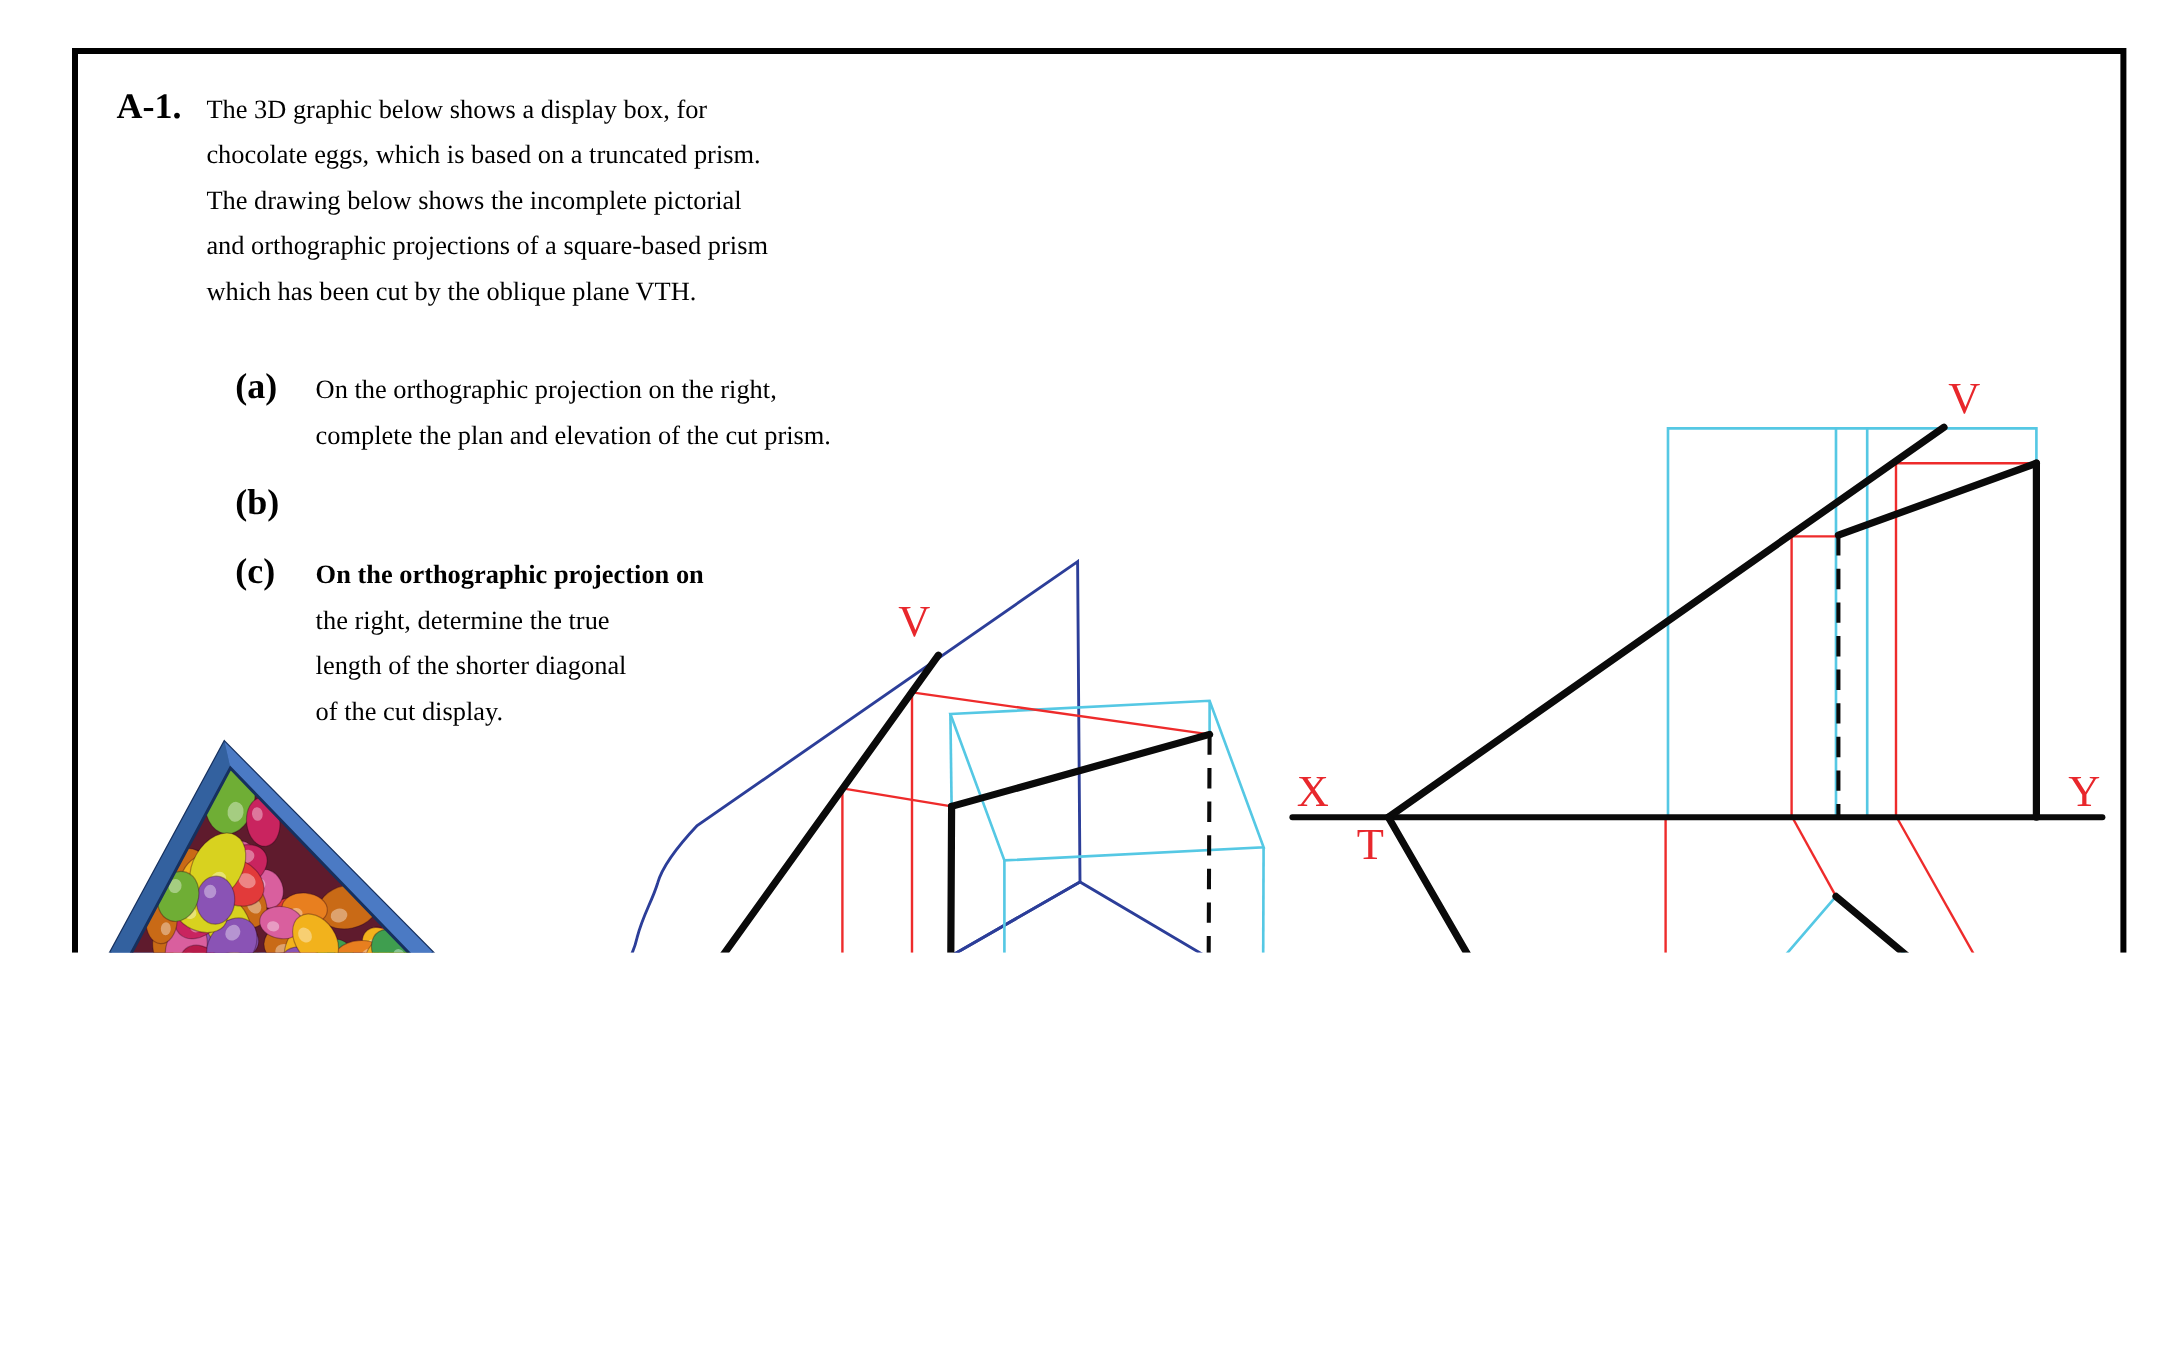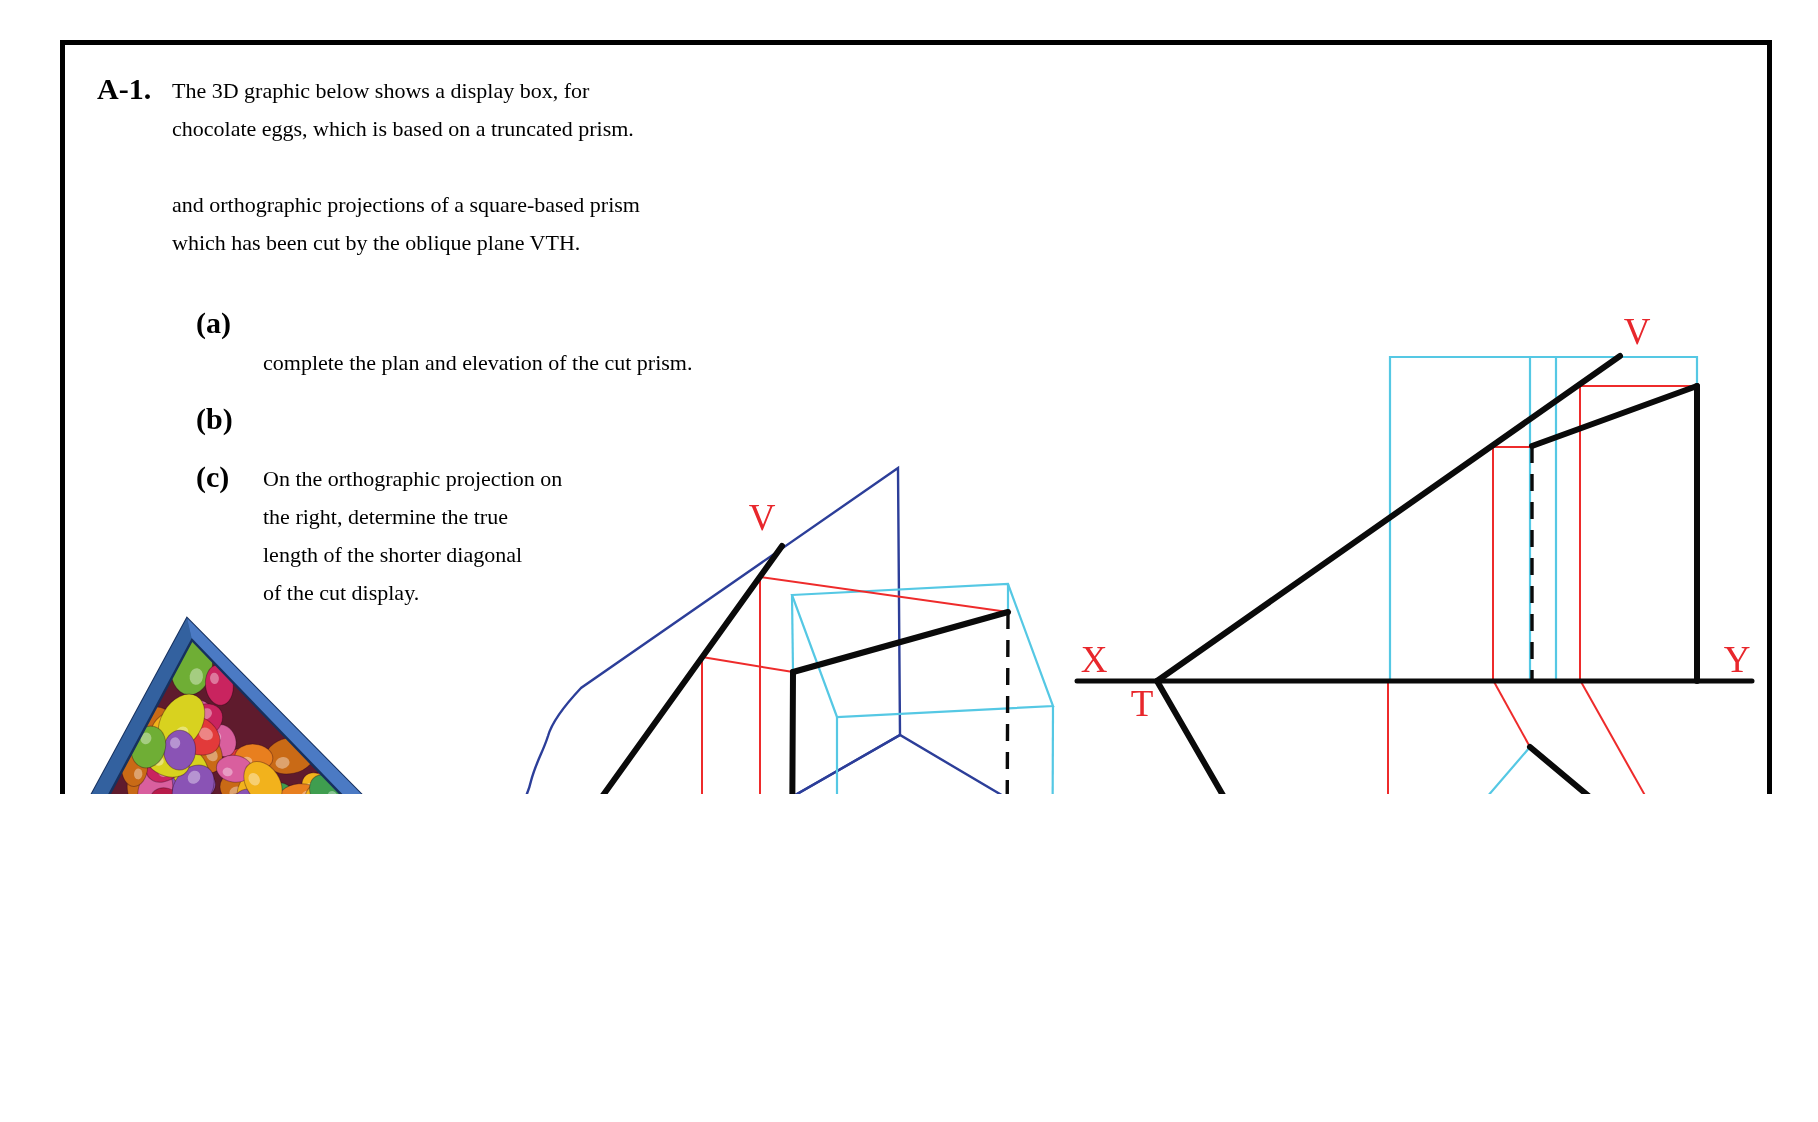--- a/index.html
+++ b/index.html
@@ -14,30 +14,32 @@
 </style>
 </head>
 <body>
 
 <div class="page">
   <div class="frame"></div>
 
   <div class="plabel" style="left:97px;top:72px;">A-1.</div>
   <div class="tline" style="left:172px;top:72px;">The 3D graphic below shows a display box, for</div>
   <div class="tline" style="left:172px;top:110px;">chocolate eggs, which is based on a truncated prism.</div>
+  <div class="tline" style="left:172px;top:148px;">The drawing below shows the incomplete pictorial</div>
   <div class="tline" style="left:172px;top:186px;">and orthographic projections of a square-based prism</div>
   <div class="tline" style="left:172px;top:224px;"><span>which has been cut by the oblique plane </span><span class="bold">VTH</span><span>.</span></div>
 
   <div class="plabel" style="left:196px;top:306px;">(a)</div>
+  <div class="tline" style="left:263px;top:306px;">On the orthographic projection on the right,</div>
   <div class="tline" style="left:263px;top:344px;">complete the plan and elevation of the cut prism.</div>
 
   <div class="plabel" style="left:196px;top:402px;">(b)</div>
 
   <div class="plabel" style="left:196px;top:460px;">(c)</div>
-  <div class="tline" style="left:263px;top:460px;">On the orthographic projection on</div>
+  <div class="tline" style="left:263px;top:460px;font-weight:bold;">On the orthographic projection on</div>
   <div class="tline" style="left:263px;top:498px;">the right, determine the true</div>
   <div class="tline" style="left:263px;top:536px;">length of the shorter diagonal</div>
   <div class="tline" style="left:263px;top:574px;">of the cut display.</div>
 
   <svg width="1818" height="1122" viewBox="0 0 1818 1122">
 
     <g>
       <rect x="88" y="1026" width="252" height="14" fill="#e2e2e2"></rect>
       <polygon points="187,618 377,810 373,960 296,1043 92,1002 83,810" fill="#3a67ad" stroke="#16305e" stroke-width="2"></polygon>
       <polygon points="187,618 377,810 358,812 192,640" fill="#4b7ac4"></polygon>

